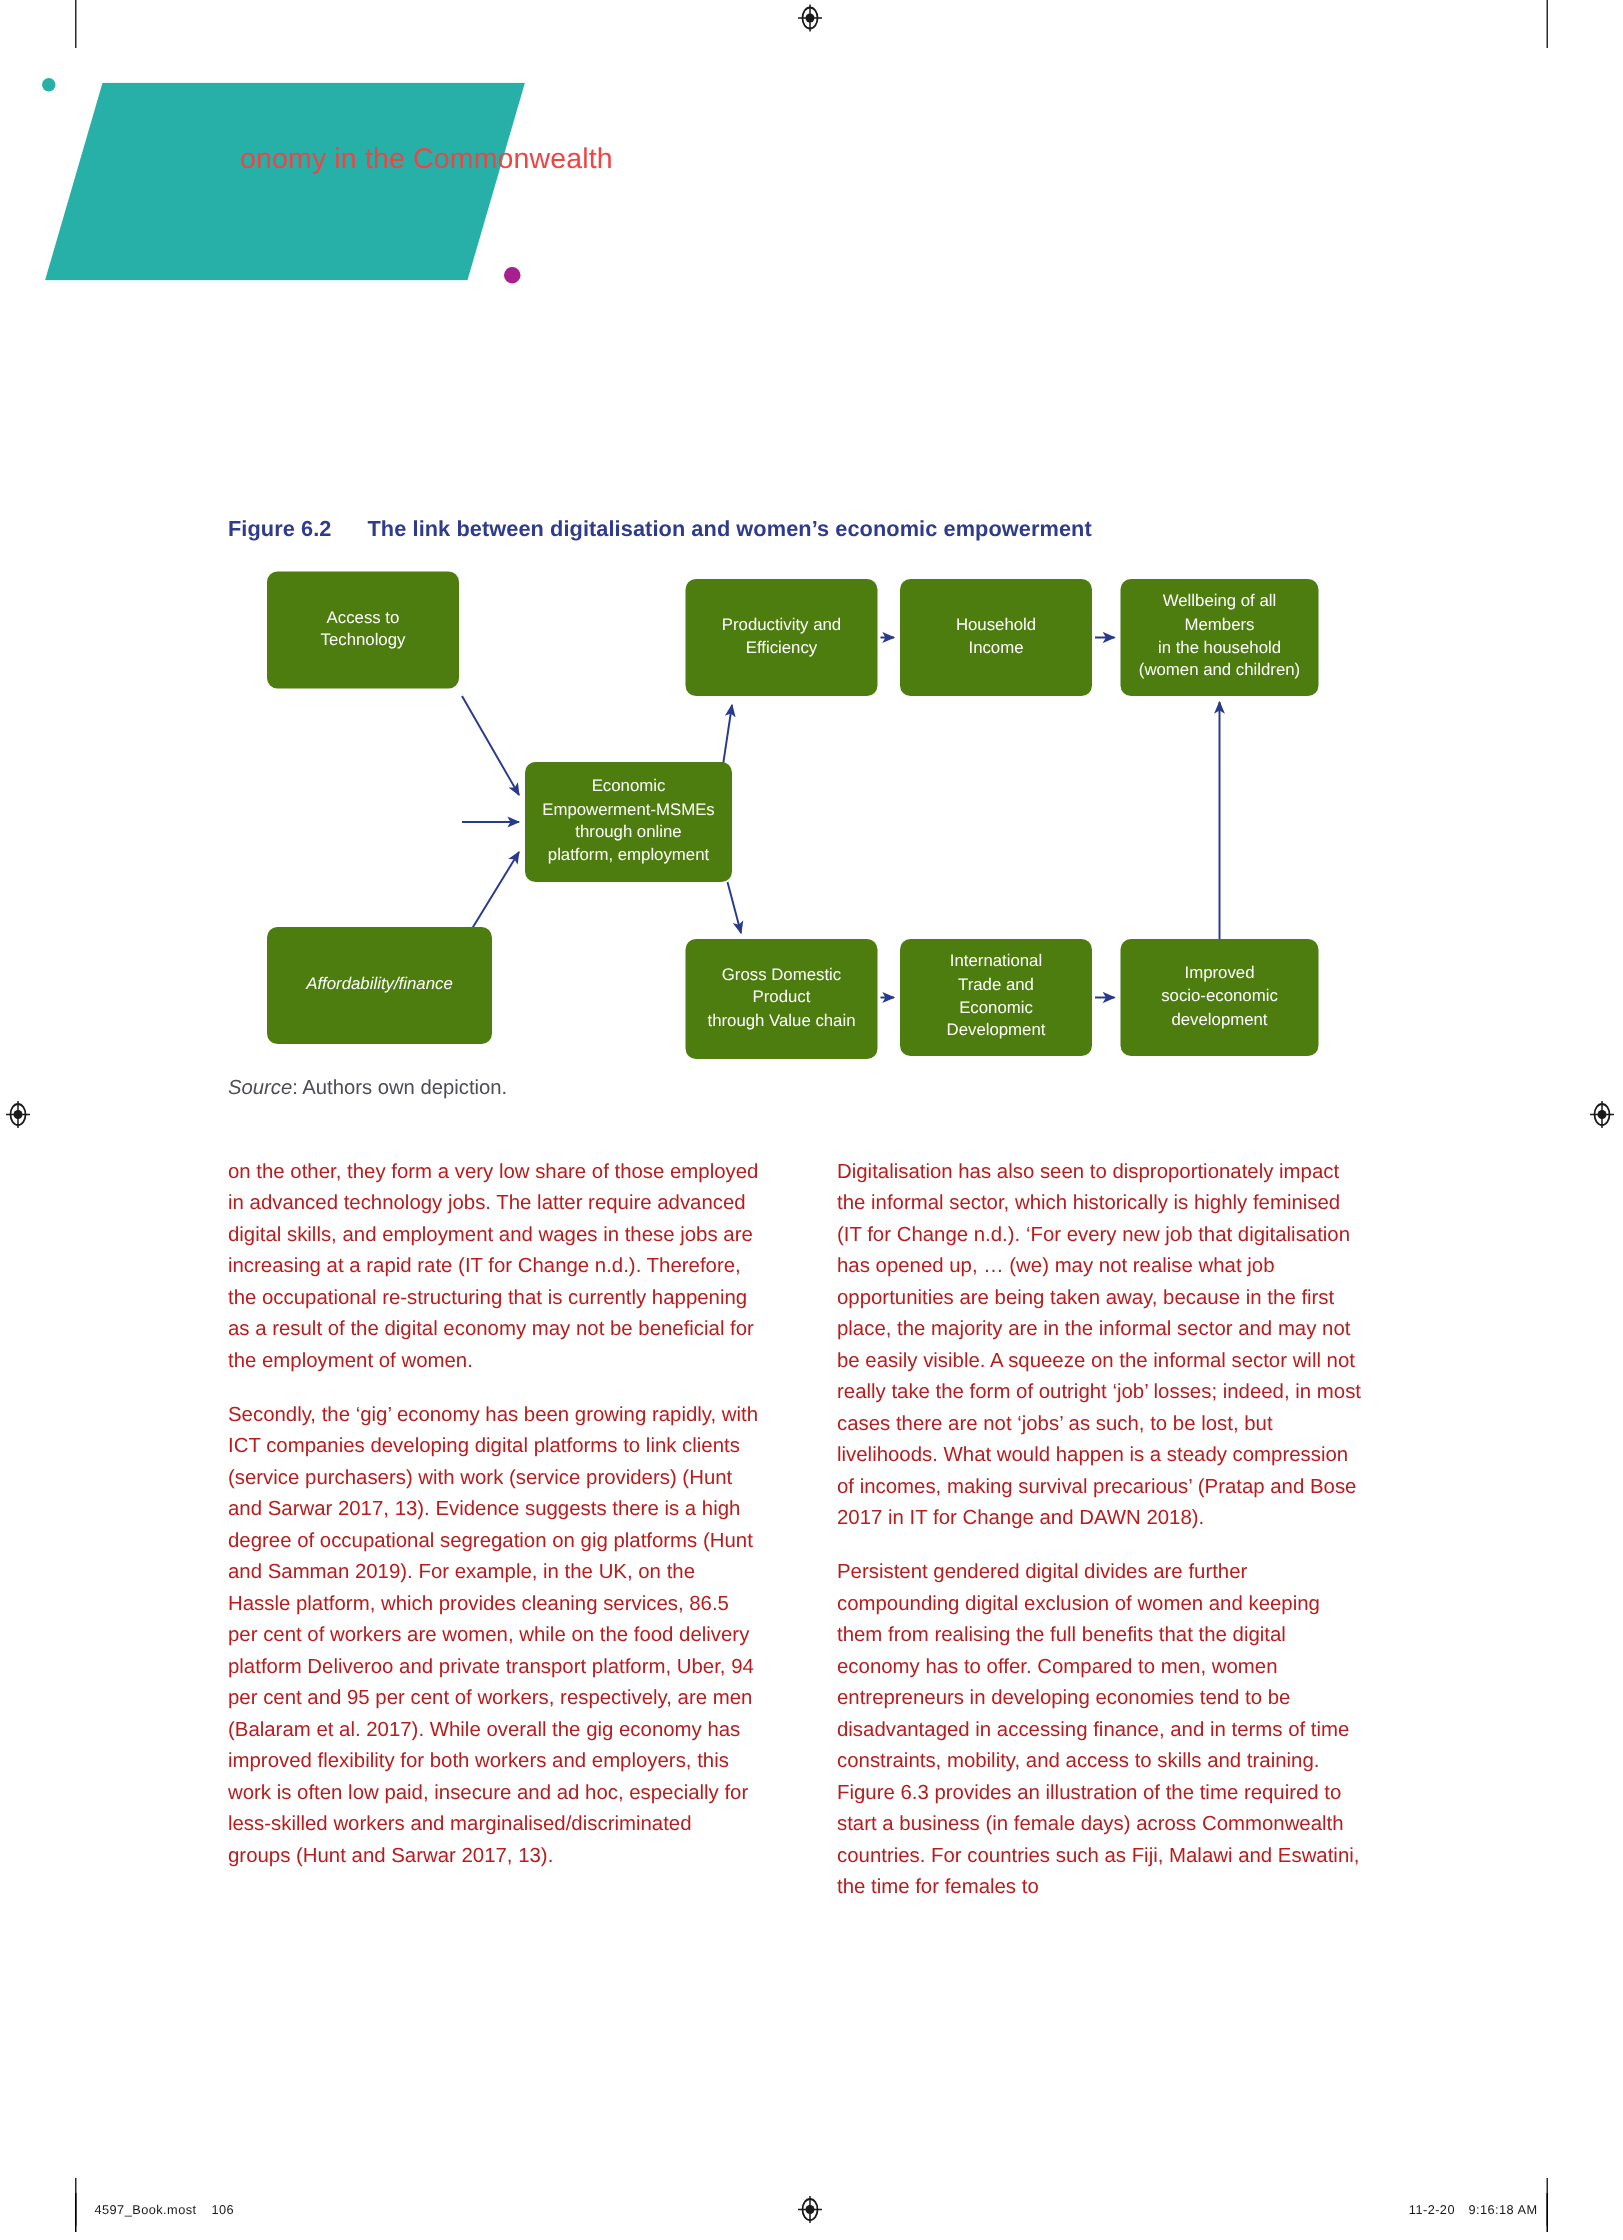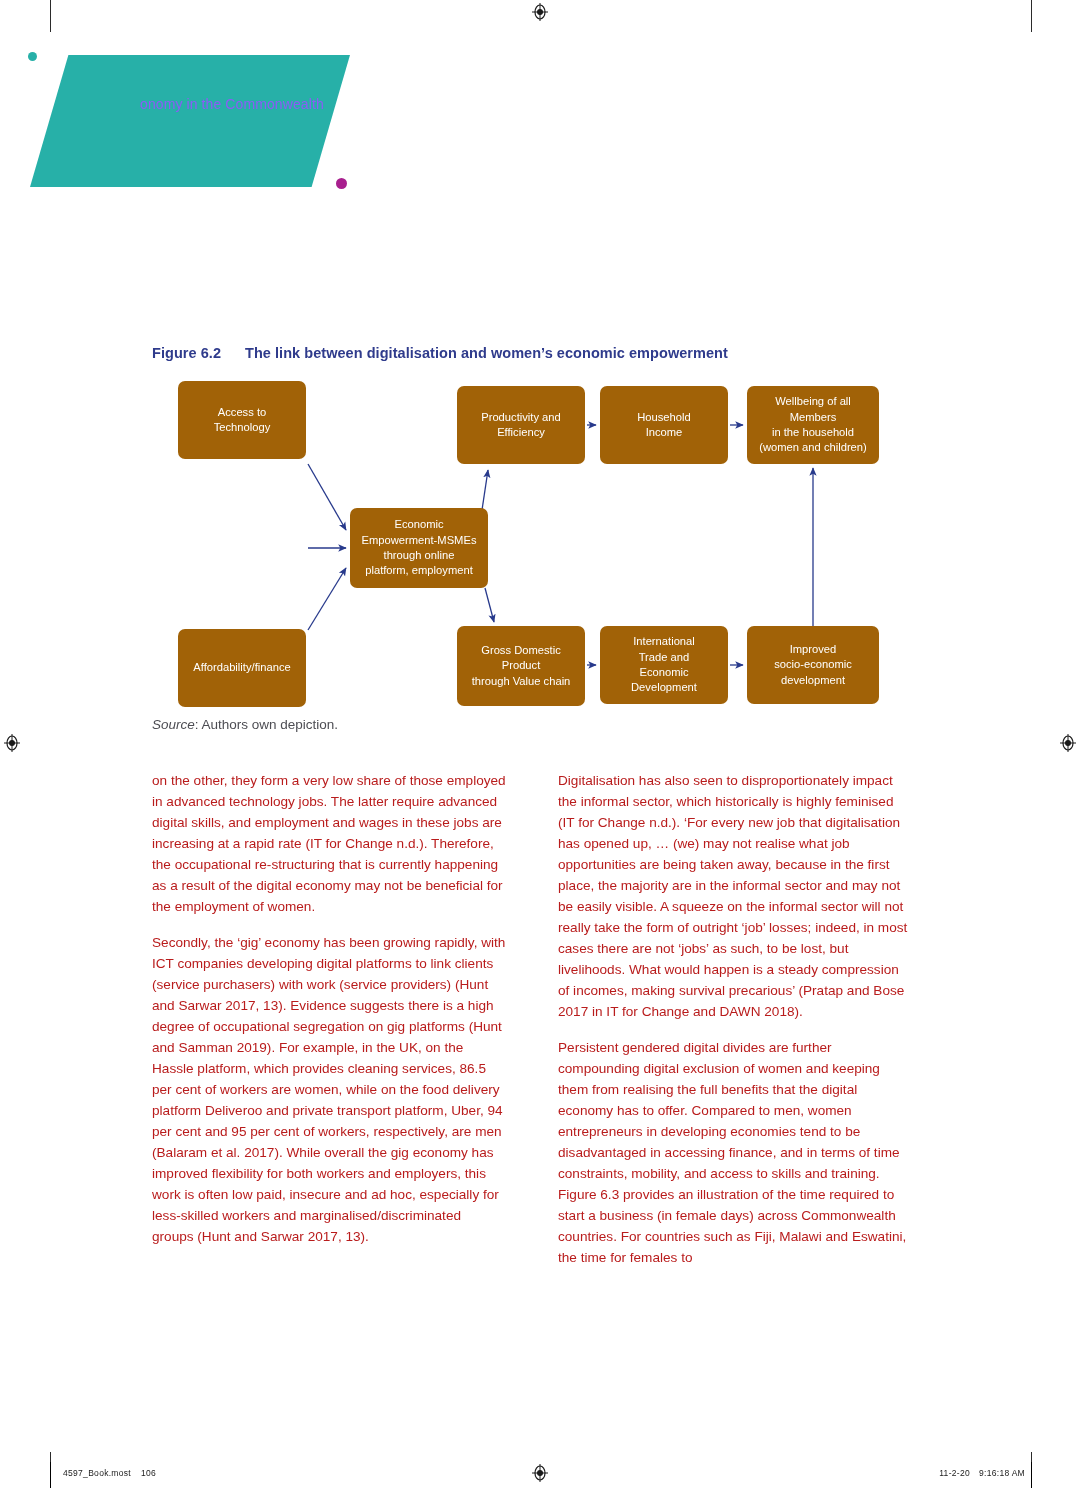--- a/index.html
+++ b/index.html
@@ -65,24 +65,24 @@
     position: absolute;
     left: 28px;
     top: 52px;
     width: 9px;
     height: 9px;
     border-radius: 50%;
     background: #27b0a8;
   }
   .running-head {
     position: absolute;
-    left: 140px;
+    left: 160px;
     top: 96px;
-    font-size: 14px;
-    color: #8b5cf6;
+    font-size: 19px;
+    color: #ef4444;
     letter-spacing: 0.1px;
     white-space: nowrap;
   }
 
   
   .figure-title {
     position: absolute;
     left: 152px;
     top: 345px;
     font-size: 14.5px;
@@ -97,38 +97,38 @@
     position: absolute;
     left: 152px;
     top: 378px;
     width: 760px;
     height: 325px;
   }
   .diagram svg { position: absolute; left: 0; top: 0; }
 
   .node {
     position: absolute;
-    background: #a16207;
+    background: #4d7c0f;
     border-radius: 7px;
     color: #ffffff;
     display: flex;
     align-items: center;
     justify-content: center;
     text-align: center;
     font-size: 11.2px;
     line-height: 1.38;
     padding: 4px 6px;
     box-sizing: border-box;
     z-index: 2;
   }
 
   
   .n-access        { left: 26px;  top: 3px;   width: 128px; height: 78px; }
   .n-literacy      { left: 26px;  top: 128px; width: 128px; height: 78px; }
-  .n-afford        { left: 26px;  top: 251px; width: 128px; height: 78px; }
+  .n-afford        { left: 26px;  top: 240px; width: 150px; height: 78px; font-style: italic; }
   .n-economic      { left: 198px; top: 130px; width: 138px; height: 80px; }
   .n-productivity  { left: 305px; top: 8px;   width: 128px; height: 78px; }
   .n-household     { left: 448px; top: 8px;   width: 128px; height: 78px; }
   .n-wellbeing     { left: 595px; top: 8px;   width: 132px; height: 78px; }
   .n-gdp           { left: 305px; top: 248px; width: 128px; height: 80px; }
   .n-trade         { left: 448px; top: 248px; width: 128px; height: 78px; }
   .n-improved      { left: 595px; top: 248px; width: 132px; height: 78px; }
 
   .source-note {
     position: absolute;

